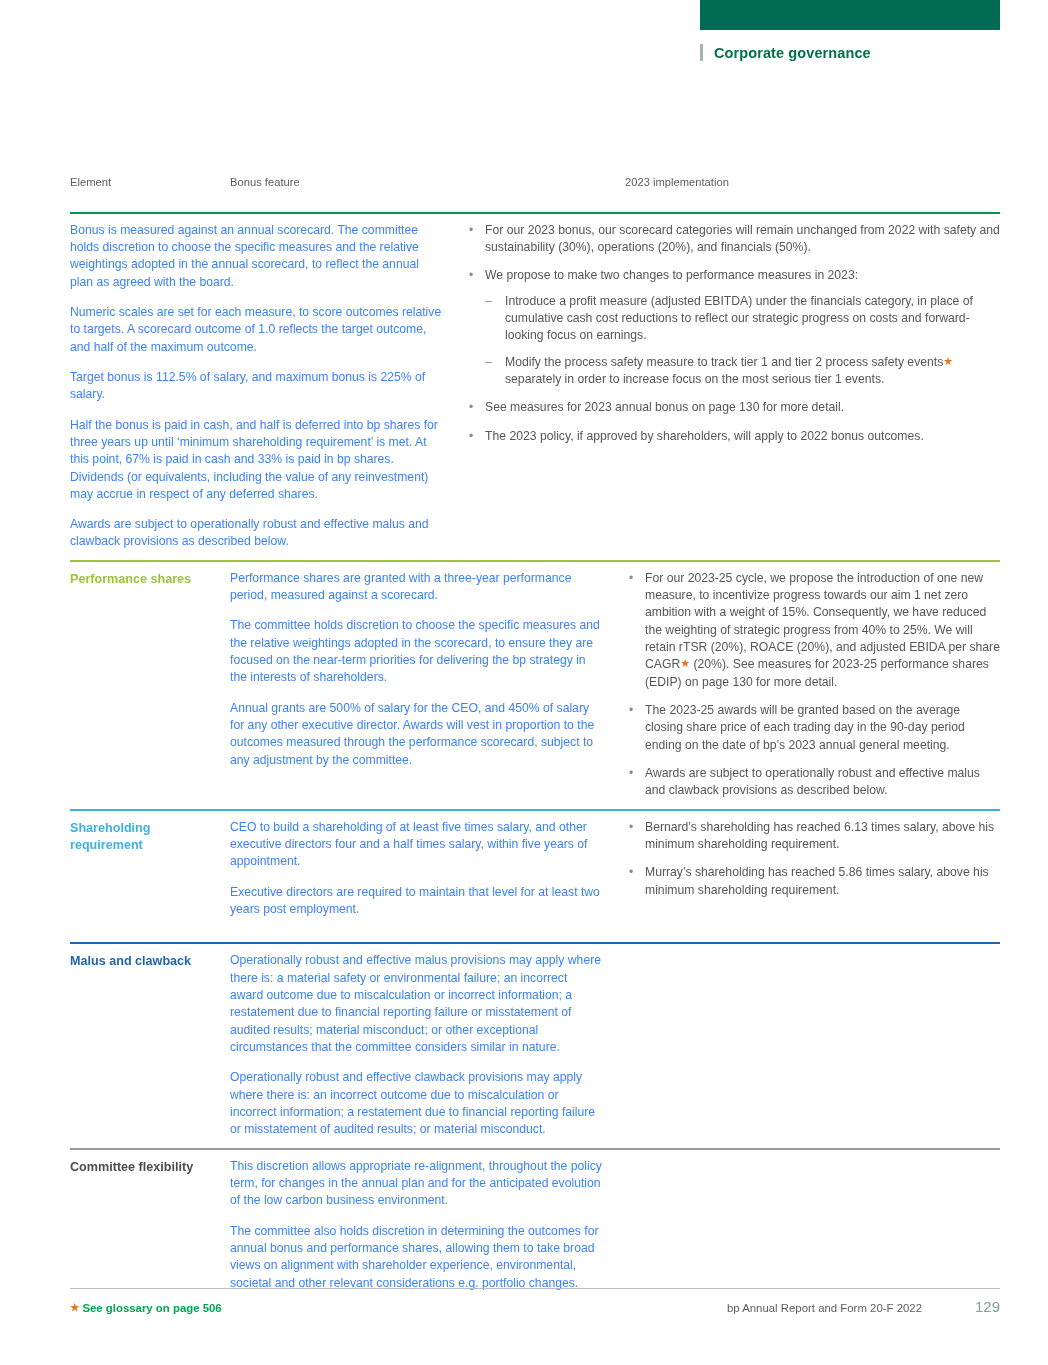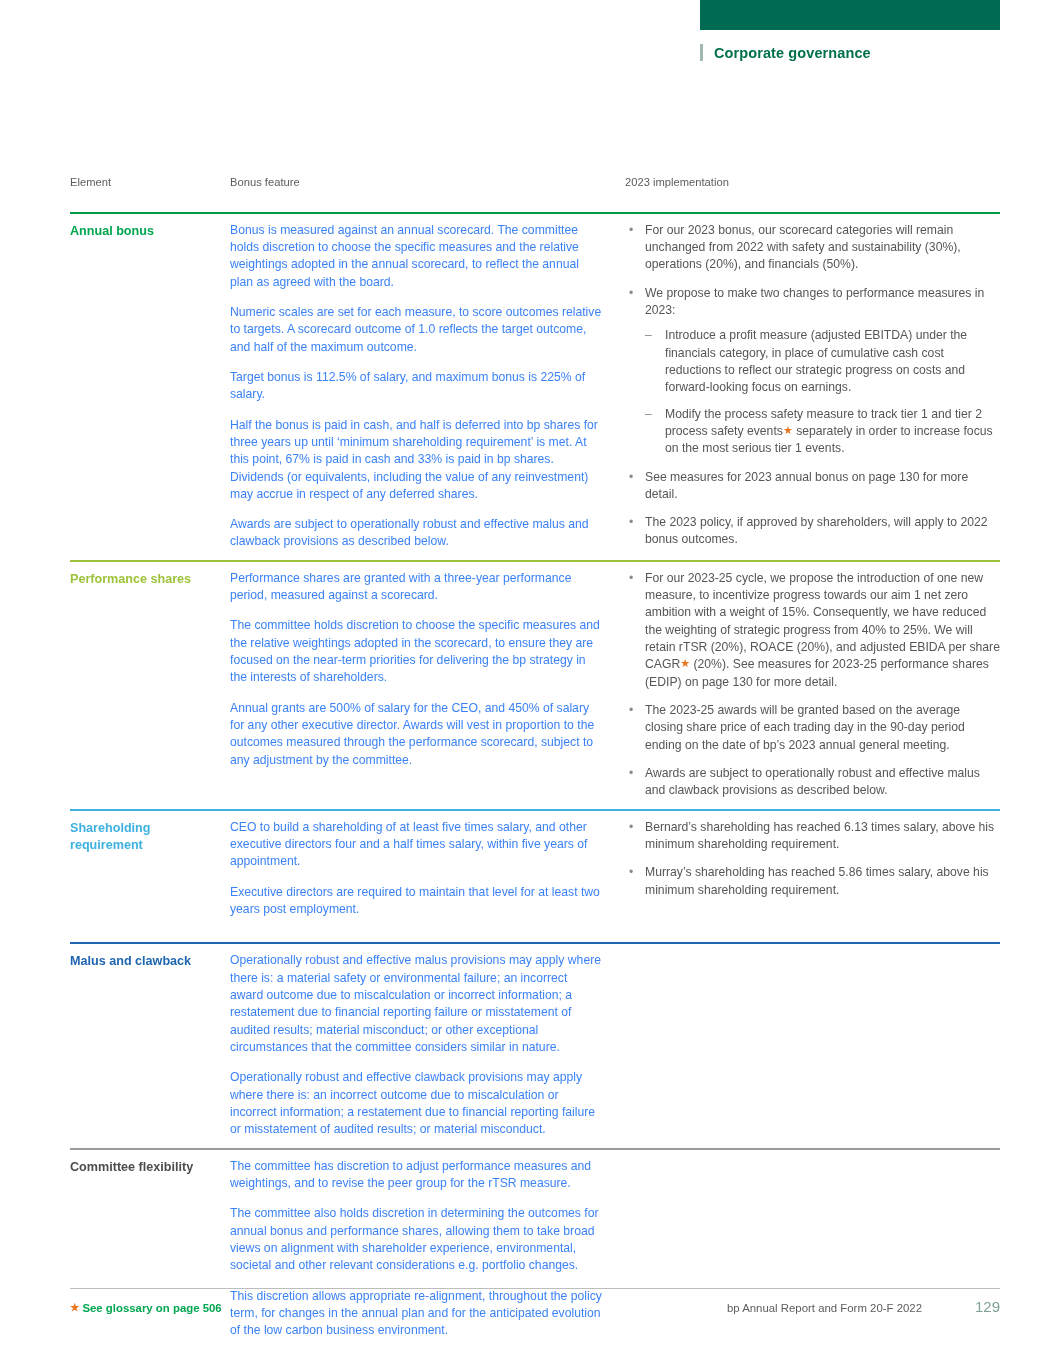--- a/index.html
+++ b/index.html
@@ -185,23 +185,20 @@
 
 <div class="policy-table">
 
   <div class="table-head">
     <div class="col-element th">Element</div>
     <div class="col-policy th">Bonus feature</div>
     <div class="col-impl th">2023 implementation</div>
   </div>
 
   <div class="row rule-green">
-    <div class="col-element">
-      <div class="row-label lbl-green">Annual bonus</div>
-    </div>
     <div class="col-policy">
       <p class="para">Bonus is measured against an annual scorecard. The committee holds discretion to choose the specific measures and the relative weightings adopted in the annual scorecard, to reflect the annual plan as agreed with the board.</p>
       <p class="para">Numeric scales are set for each measure, to score outcomes relative to targets. A scorecard outcome of 1.0 reflects the target outcome, and half of the maximum outcome.</p>
       <p class="para">Target bonus is 112.5% of salary, and maximum bonus is 225% of salary.</p>
       <p class="para">Half the bonus is paid in cash, and half is deferred into bp shares for three years up until ‘minimum shareholding requirement’ is met. At this point, 67% is paid in cash and 33% is paid in bp shares. Dividends (or equivalents, including the value of any reinvestment) may accrue in respect of any deferred shares.</p>
       <p class="para">Awards are subject to operationally robust and effective malus and clawback provisions as described below.</p>
     </div>
     <div class="col-impl">
       <ul class="bullets">
         <li>
@@ -292,23 +289,22 @@
       <p class="para">Operationally robust and effective clawback provisions may apply where there is: an incorrect outcome due to miscalculation or incorrect information; a restatement due to financial reporting failure or misstatement of audited results; or material misconduct.</p>
     </div>
     <div class="col-impl"></div>
   </div>
 
   <div class="row rule-gray">
     <div class="col-element">
       <div class="row-label lbl-gray">Committee flexibility</div>
     </div>
     <div class="col-policy">
-      <p class="para">The committee has discretion to adjust performance measures and weightings, and to revise the peer group for the rTSR measure.</p>
+      <p class="para">This discretion allows appropriate re-alignment, throughout the policy term, for changes in the annual plan and for the anticipated evolution of the low carbon business environment.</p>
       <p class="para">The committee also holds discretion in determining the outcomes for annual bonus and performance shares, allowing them to take broad views on alignment with shareholder experience, environmental, societal and other relevant considerations e.g. portfolio changes.</p>
-      <p class="para">This discretion allows appropriate re-alignment, throughout the policy term, for changes in the annual plan and for the anticipated evolution of the low carbon business environment.</p>
     </div>
     <div class="col-impl"></div>
   </div>
 
 </div>
 
 <div class="page-footer">
   <div class="glossary">
     <span class="star">★</span><span>See glossary on page 506</span>
   </div>

